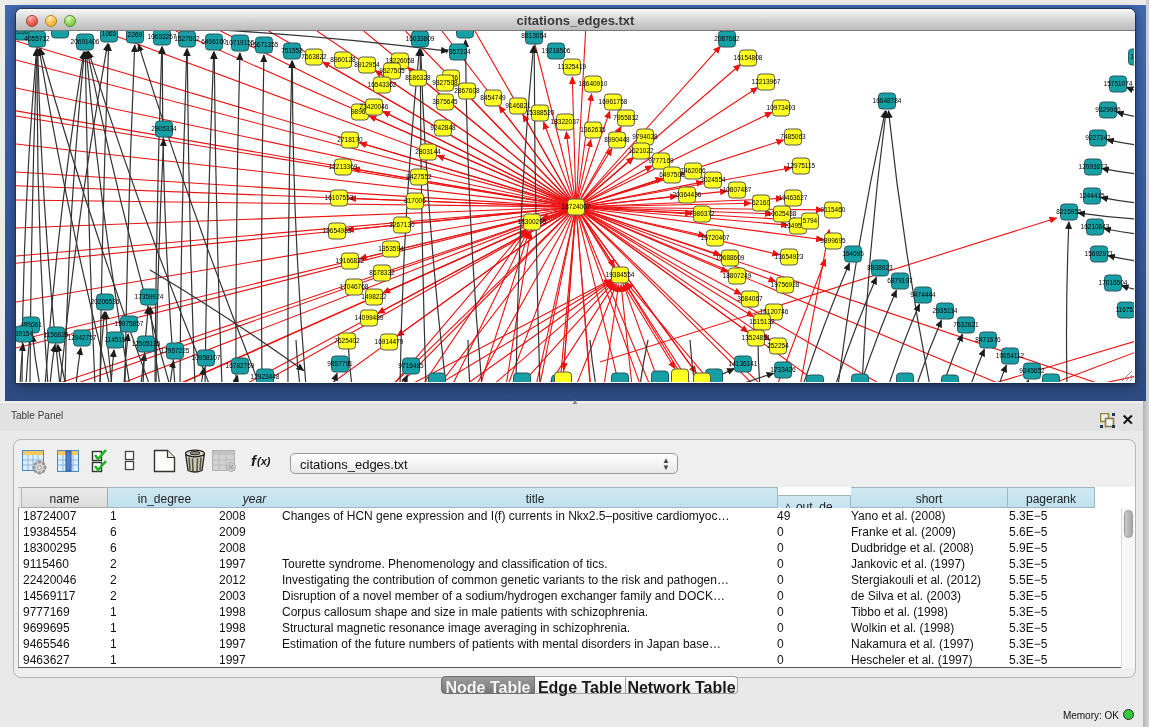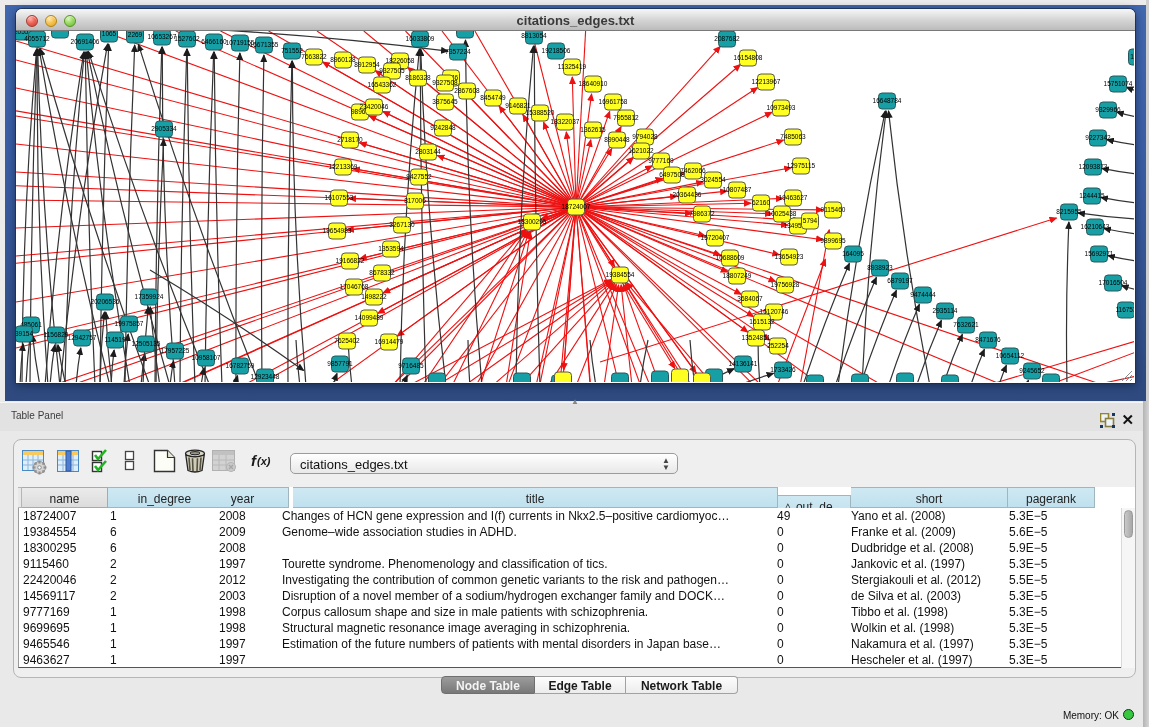--- a/index.html
+++ b/index.html
@@ -21,21 +21,21 @@
 #combo .ar { position:absolute; right:7px; top:3px; font-size:8px; color:#444; line-height:7px; text-align:center; }
 #thead { position:absolute; left:4px; top:47px; width:1117px; height:21px; background:#fff; }
 .hc { position:absolute; top:0; height:21px; background:linear-gradient(#cfe9f3,#bfe0ee); border:1px solid #9fb6bf; border-left:none; font-size:12px; color:#222; text-align:center; padding-top:4px; }
 #tbody { position:absolute; left:4px; top:68px; width:1117px; height:160px; background:#fff; border-left:1px solid #9b9b9b; border-bottom:1px solid #555; }
 .tr { position:relative; height:16px; font-size:12px; color:#111; white-space:nowrap; }
 .tr span { position:absolute; top:1px; }
 .c0 { left:4px; } .c1 { left:91px; } .c2 { left:200px; } .c3 { left:263px; width:492px; overflow:hidden; }
 .c4 { left:758px; } .c5 { left:832px; } .c6 { left:990px; }
 #vsb { position:absolute; right:0px; top:0px; width:14px; height:160px; background:#f6f6f6; border-left:1px solid #d9d9d9; }
 #vsb .th { position:absolute; left:2px; top:2px; width:9px; height:28px; border-radius:5px; background:linear-gradient(90deg,#c9c9c9,#a8a8a8); border:1px solid #9a9a9a; }
-#tabs { position:absolute; left:427px; top:236px; height:18px; display:flex; font-size:12px; font-weight:bold; }
+#tabs { position:absolute; left:427px; top:236px; height:18px; display:flex; font-size:16px; font-weight:bold; }
 .seg { height:18px; text-align:center; padding-top:2px; border:1px solid #a2a2a2; border-left:none; background:linear-gradient(#fdfdfd,#ececec); color:#1a1a1a; }
 .seg.first { border-left:1px solid #8a8a8a; border-radius:4px 0 0 4px; background:linear-gradient(#9c9c9c,#787878); color:#f4f4f4; border-color:#6f6f6f; }
 .seg.last { border-radius:0 4px 4px 0; }
 #mem { position:absolute; right:24px; top:309px; font-size:10px; color:#111; }
 #mem .dot { position:absolute; right:-15px; top:-1px; width:11px; height:11px; border-radius:50%; background:#35c93f; border:1.5px solid #2a2a2a; }
 #splith { position:absolute; left:571px; top:-4px; color:#888; font-size:8px; }
 svg text { font-family:"Liberation Sans", sans-serif; }
 </style></head>
 <body>
 <div id="blue"></div>
@@ -640,41 +640,40 @@
 
         <text x="237" y="18" font-size="15" font-style="italic" font-weight="bold" fill="#1a1a1a" font-family="Liberation Serif, serif">f</text>
         <text x="243" y="17" font-size="11" font-style="italic" font-weight="bold" fill="#1a1a1a" font-family="Liberation Serif, serif">(x)</text>
       </svg>
       <div id="combo">citations_edges.txt<span class="ar">▲<br>▼</span></div>
     </div>
     <div id="thead">
       <div class="hc" style="left:0;width:4px;background:#e8e8e8;border-color:#b5b5b5;"></div>
       <div class="hc" style="left:4px;width:86px;background:linear-gradient(#ebebeb,#dcdcdc);border-color:#a9a9a9;">name</div>
       <div class="hc" style="left:90px;width:114px;">in_degree</div>
-      <div class="hc" style="left:179px;width:92px;">year</div>
+      <div class="hc" style="left:191px;width:92px;font-style:italic;">year</div>
       <div class="hc" style="left:275px;width:485px;">title</div>
       <div class="hc" style="left:760px;width:73px;margin-top:8px;">△ out_de…</div>
       <div class="hc" style="left:833px;width:157px;">short</div>
       <div class="hc" style="left:990px;width:87px;">pagerank</div>
     </div>
     <div id="tbody">
 <div class="tr">
           <span class="c0">18724007</span>
           <span class="c1">1</span>
           <span class="c2">2008</span>
           <span class="c3">Changes of HCN gene expression and I(f) currents in Nkx2.5–positive cardiomyoc…</span>
           <span class="c4">49</span>
           <span class="c5">Yano et al. (2008)</span>
           <span class="c6">5.3E−5</span>
         </div>
 <div class="tr">
           <span class="c0">19384554</span>
           <span class="c1">6</span>
           <span class="c2">2009</span>
-          <span class="c3">Genome–wide association studies in ADHD.</span>
           <span class="c4">0</span>
           <span class="c5">Franke et al. (2009)</span>
           <span class="c6">5.6E−5</span>
         </div>
 <div class="tr">
           <span class="c0">18300295</span>
           <span class="c1">6</span>
           <span class="c2">2008</span>
           <span class="c4">0</span>
           <span class="c5">Dudbridge et al. (2008)</span>

